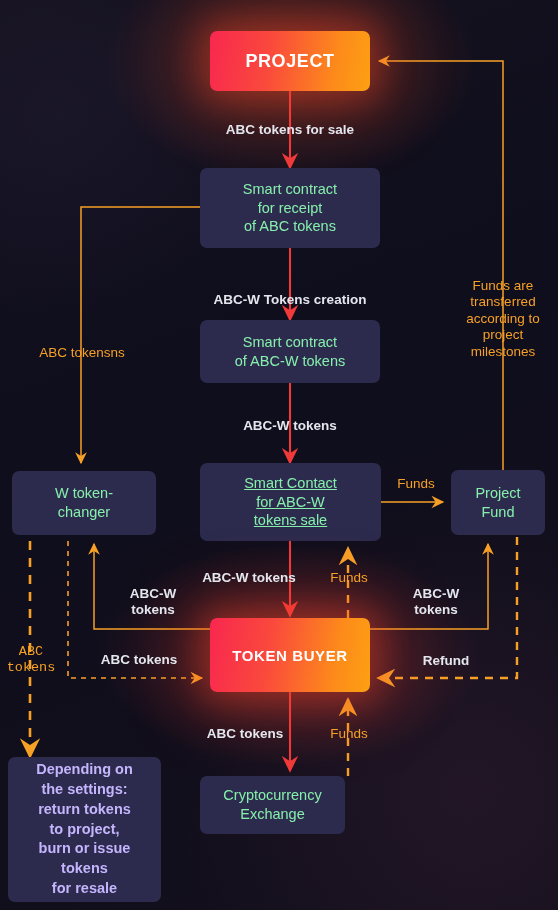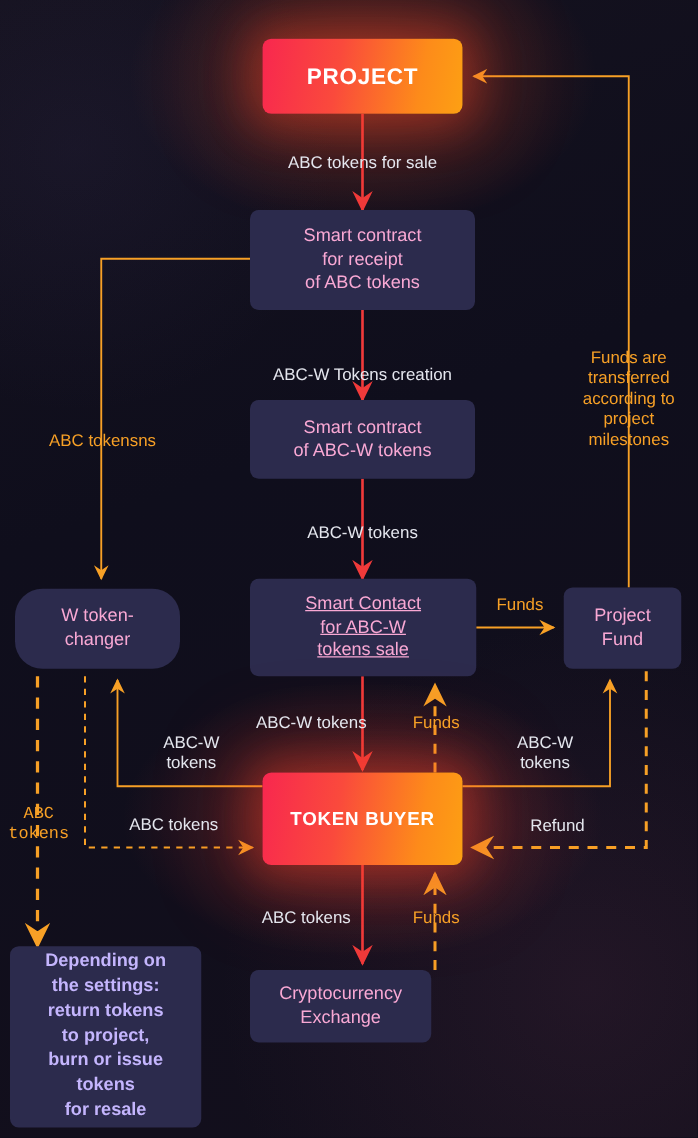--- a/index.html
+++ b/index.html
@@ -10,28 +10,28 @@
            radial-gradient(ellipse 260px 170px at 290px 62px, rgba(255,90,40,.30) 0%, rgba(255,90,40,.10) 45%, rgba(0,0,0,0) 72%),
            radial-gradient(ellipse 260px 150px at 290px 655px, rgba(255,70,60,.32) 0%, rgba(255,70,60,.10) 48%, rgba(0,0,0,0) 74%),
            radial-gradient(ellipse 420px 420px at 470px 790px, rgba(120,60,90,.16) 0%, rgba(0,0,0,0) 70%),
            radial-gradient(ellipse 300px 300px at 60px 120px, rgba(70,60,110,.13) 0%, rgba(0,0,0,0) 70%),
            linear-gradient(160deg,#15121f 0%,#0f0e1c 40%,#130f1c 100%);
          overflow:hidden;}
   svg#wires{position:absolute;left:0;top:0;width:558px;height:910px;}
 
   .box{position:absolute;box-sizing:border-box;border-radius:7px;
        display:flex;align-items:center;justify-content:center;text-align:center;}
-  .dark{background:#2c2b4d;color:#f9a8d4;font-size:14.5px;line-height:1.28;font-weight:400;}
+  .dark{background:#2c2b4d;color:#86efac;font-size:14.5px;line-height:1.28;font-weight:400;}
   .hot{background:linear-gradient(100deg,#f8274f 0%,#fa4a3c 38%,#fd8b1a 78%,#fda013 100%);
        color:#fff;font-weight:700;letter-spacing:.6px;
        box-shadow:0 0 34px 10px rgba(252,70,40,.34),0 0 70px 26px rgba(250,60,30,.16);}
   .note{background:#2c2b4d;color:#c4b5fd;font-weight:700;font-size:14.5px;line-height:1.36;}
 
   .lbl{position:absolute;text-align:center;line-height:1.22;white-space:pre-line;}
-  .lw{color:#e4e6ee;font-weight:400;font-size:13.5px;text-align:center;}
+  .lw{color:#e4e6ee;font-weight:700;font-size:13.5px;text-align:center;}
   .lo{color:#f7a026;font-weight:400;font-size:13.5px;}
 </style>
 </head>
 <body>
 
 <div id="stage">
 
   <svg id="wires" viewBox="0 0 558 910" xmlns="http://www.w3.org/2000/svg">
     <defs>
       <marker id="ar-r" markerWidth="9" markerHeight="9" refX="7.2" refY="4.5" orient="auto">
@@ -79,21 +79,21 @@
 for receipt
 of ABC tokens</div>
 
   <div class="box dark" style="left: 200px; top: 320px; width: 180px; height: 63px; white-space: pre-line;">Smart contract
 of ABC-W tokens</div>
 
   <div class="box dark" style="left: 200px; top: 463px; width: 181px; height: 78px; white-space: pre-line; text-decoration: underline;">Smart Contact
 for ABC-W
 tokens sale</div>
 
-  <div class="box dark" style="left: 12px; top: 471px; width: 132px; height: 64px; white-space: pre-line; border-radius: 22px;">W token-
+  <div class="box dark" style="left: 12px; top: 471px; width: 144px; height: 64px; white-space: pre-line;">W token-
 changer</div>
 
   <div class="box dark" style="left: 451px; top: 470px; width: 94px; height: 65px; white-space: pre-line;">Project
 Fund</div>
 
   <div class="box hot" style="left:210px;top:618px;width:160px;height:74px;font-size:15px;">TOKEN BUYER</div>
 
   <div class="box dark" style="left: 200px; top: 776px; width: 145px; height: 58px; white-space: pre-line;">Cryptocurrency
 Exchange</div>
 

